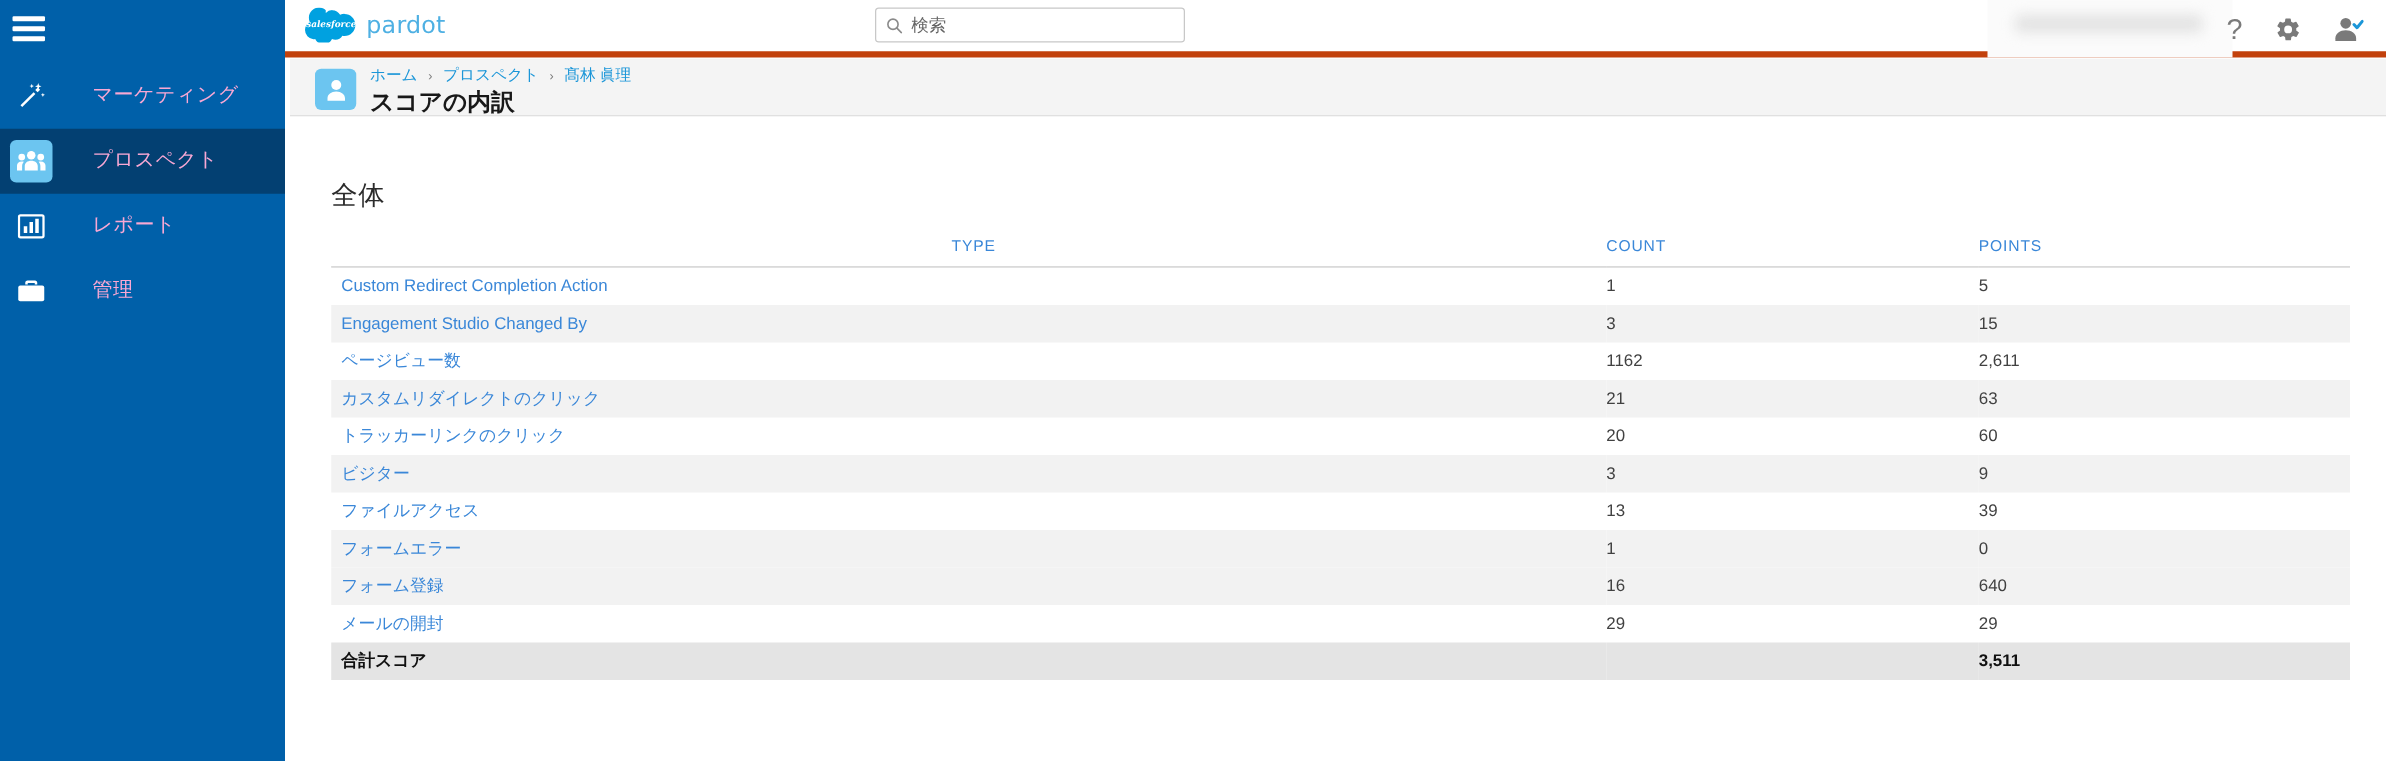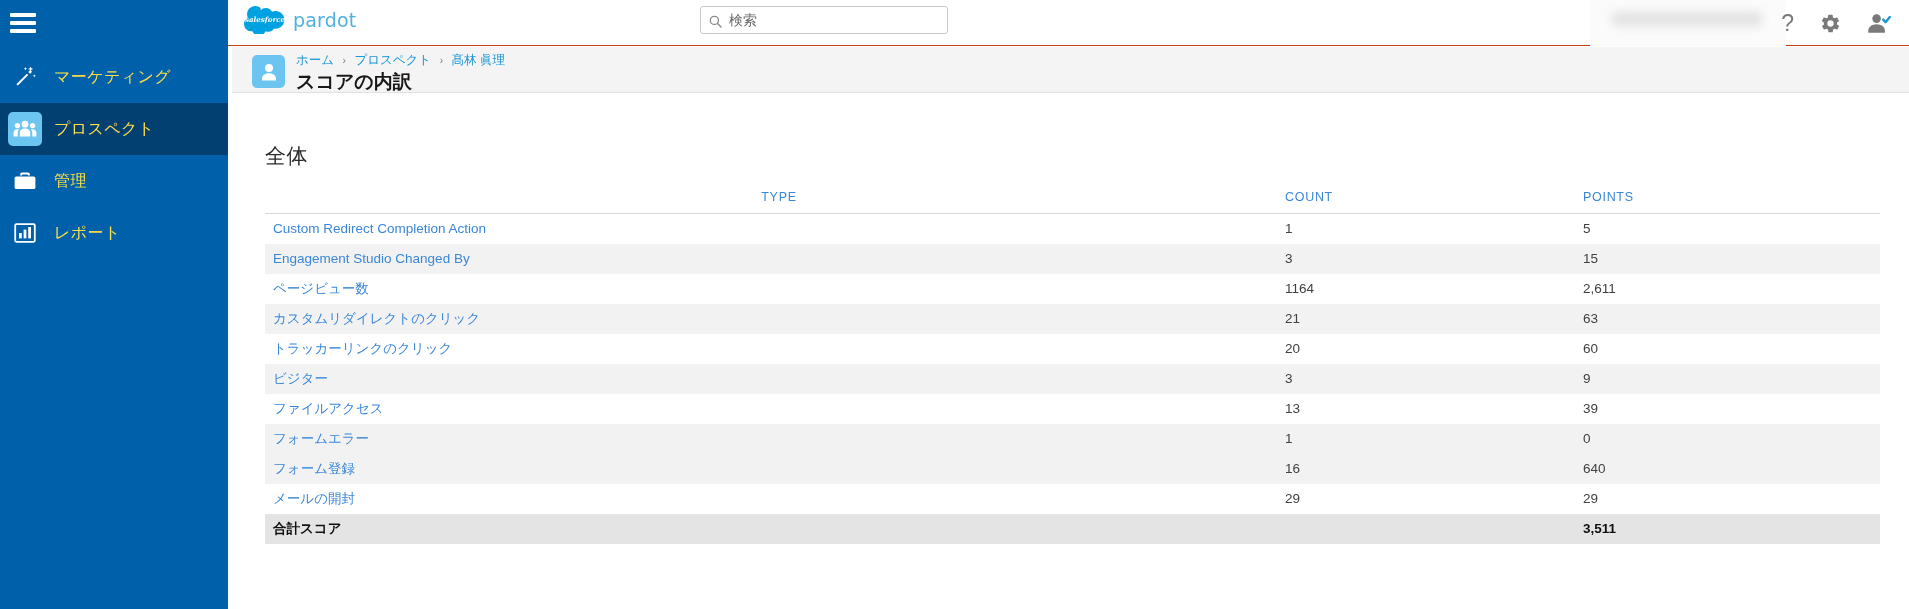--- a/index.html
+++ b/index.html
@@ -33,21 +33,22 @@
     display: block; height: 4px; background:#ffffff;
     border-radius: 1px; margin: 4px 0;
   }
   .nav { margin-top: 5px; }
   .nav-item {
     position: relative;
     display: flex; align-items: center;
     height: 52px;
     padding-left: 8px;
     cursor: pointer;
-    color: #fde047;
+    color: #f9a8d4;
+    gap: 20px;
   }
   .nav-item.active { background:#034072; }
   .nav-icon {
     width: 34px; height: 34px;
     display:flex; align-items:center; justify-content:center;
     flex: 0 0 34px;
     margin-right: 12px;
   }
   .nav-item.active .nav-icon {
     background:#6cc5f0;
@@ -58,21 +59,21 @@
     letter-spacing: .4px;
     line-height: 1;
     white-space: nowrap;
   }
 
   
   .topbar {
     position: absolute; left: 228px; top: 0;
     width: 1681px; height: 46px;
     background: #ffffff;
-    border-bottom: 1px solid #c2410c;
+    border-bottom: 5px solid #c2410c;
   }
   .logo {
     position:absolute; left: 16px; top: 6px;
     display:flex; align-items:center; gap: 7px;
   }
   .logo .cloud { width: 42px; height: 28px; }
   .logo .word {
     font-size: 19px; color:#4eb0e3; letter-spacing: .2px;
     font-family: "DejaVu Sans", sans-serif;
   }
@@ -238,38 +239,38 @@
             <path d="M4.4 11.2C2 11.2.6 12.6.6 14.5v3.9h4.1v-3.6c0-1.3.5-2.5 1.4-3.4-.5-.1-1.1-.2-1.7-.2z"></path>
             <circle cx="19.6" cy="7.6" r="2.7"></circle>
             <path d="M19.6 11.2c-.6 0-1.2.1-1.7.2.9.9 1.4 2.1 1.4 3.4v3.6h4.1v-3.9c0-1.9-1.4-3.3-3.8-3.3z"></path>
           </svg>
         </span>
         <span class="nav-label">プロスペクト</span>
       </div>
 
       <div class="nav-item">
         <span class="nav-icon">
-          <svg width="24" height="22" viewBox="0 0 24 22" fill="#ffffff">
-            <path d="M9 2.4h6c1 0 1.8.8 1.8 1.8v1.4h-2V4.4H9.2v1.2h-2V4.2c0-1 .8-1.8 1.8-1.8z"></path>
-            <rect x="1.6" y="6.4" width="20.8" height="12.6" rx="1.6"></rect>
-          </svg>
-        </span>
-        <span class="nav-label">管理</span>
-      </div>
-
-      <div class="nav-item">
-        <span class="nav-icon">
           <svg width="22" height="22" viewBox="0 0 22 22" fill="none">
             <rect x="1.2" y="2.2" width="19.6" height="17.6" rx="1.2" stroke="#ffffff" stroke-width="1.8"></rect>
             <rect x="5" y="11" width="2.8" height="5.4" fill="#ffffff"></rect>
             <rect x="9.6" y="7.6" width="2.8" height="8.8" fill="#ffffff"></rect>
             <rect x="14.2" y="5" width="2.8" height="11.4" fill="#ffffff"></rect>
           </svg>
         </span>
         <span class="nav-label">レポート</span>
+      </div>
+
+      <div class="nav-item">
+        <span class="nav-icon">
+          <svg width="24" height="22" viewBox="0 0 24 22" fill="#ffffff">
+            <path d="M9 2.4h6c1 0 1.8.8 1.8 1.8v1.4h-2V4.4H9.2v1.2h-2V4.2c0-1 .8-1.8 1.8-1.8z"></path>
+            <rect x="1.6" y="6.4" width="20.8" height="12.6" rx="1.6"></rect>
+          </svg>
+        </span>
+        <span class="nav-label">管理</span>
       </div>
 
     </div>
   </nav>
 
   <header class="topbar">
 
     <div class="logo">
       <span class="cloud">
         <svg width="42" height="28" viewBox="0 0 42 28">
@@ -354,21 +355,21 @@
             <td class="num">1</td>
             <td class="num">5</td>
           </tr>
           <tr class="alt">
             <td class="c-type">Engagement Studio Changed By</td>
             <td class="num">3</td>
             <td class="num">15</td>
           </tr>
           <tr>
             <td class="c-type">ページビュー数</td>
-            <td class="num">1164</td>
+            <td class="num">1162</td>
             <td class="num">2,611</td>
           </tr>
           <tr class="alt">
             <td class="c-type">カスタムリダイレクトのクリック</td>
             <td class="num">21</td>
             <td class="num">63</td>
           </tr>
           <tr>
             <td class="c-type">トラッカーリンクのクリック</td>
             <td class="num">20</td>

